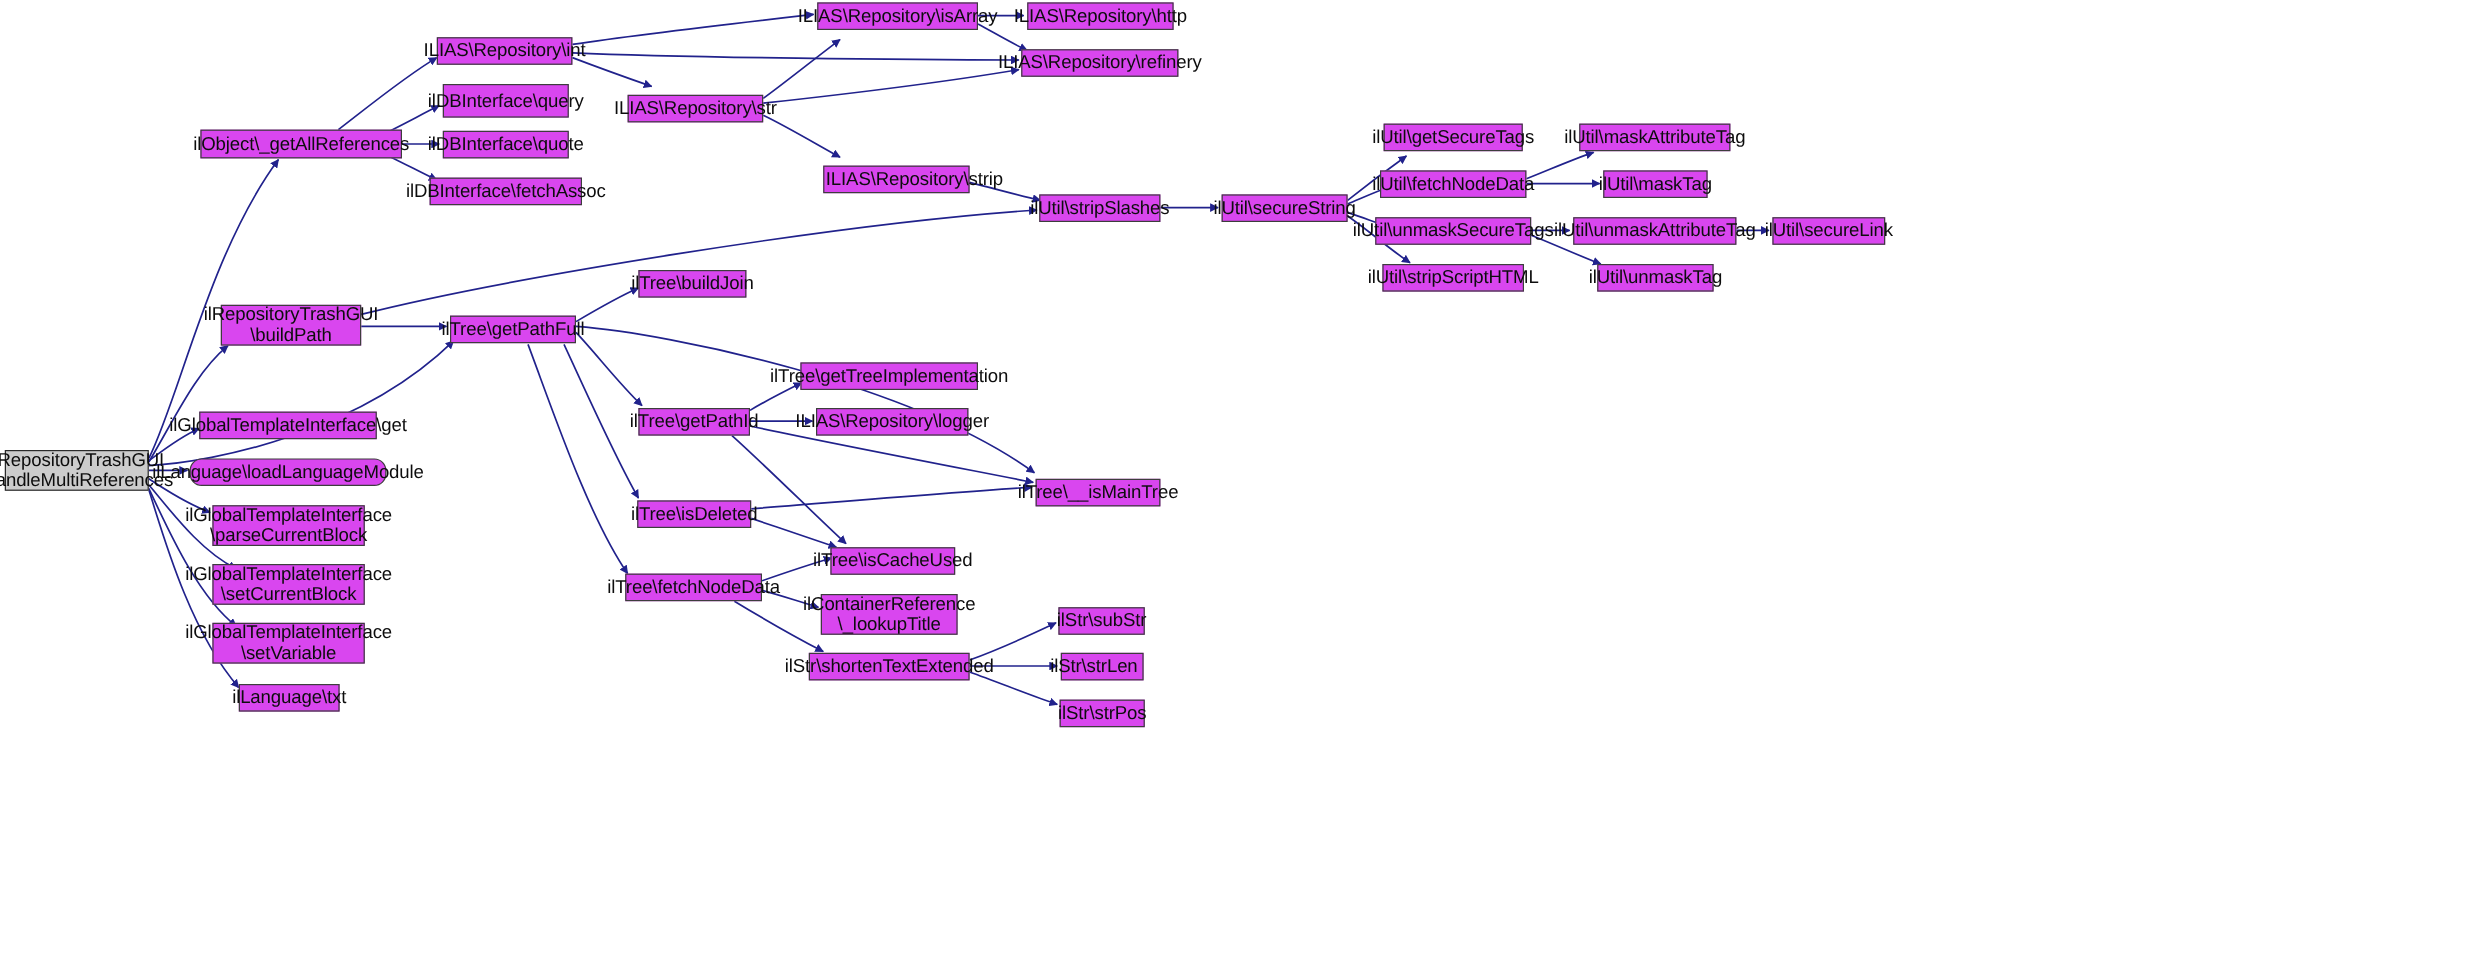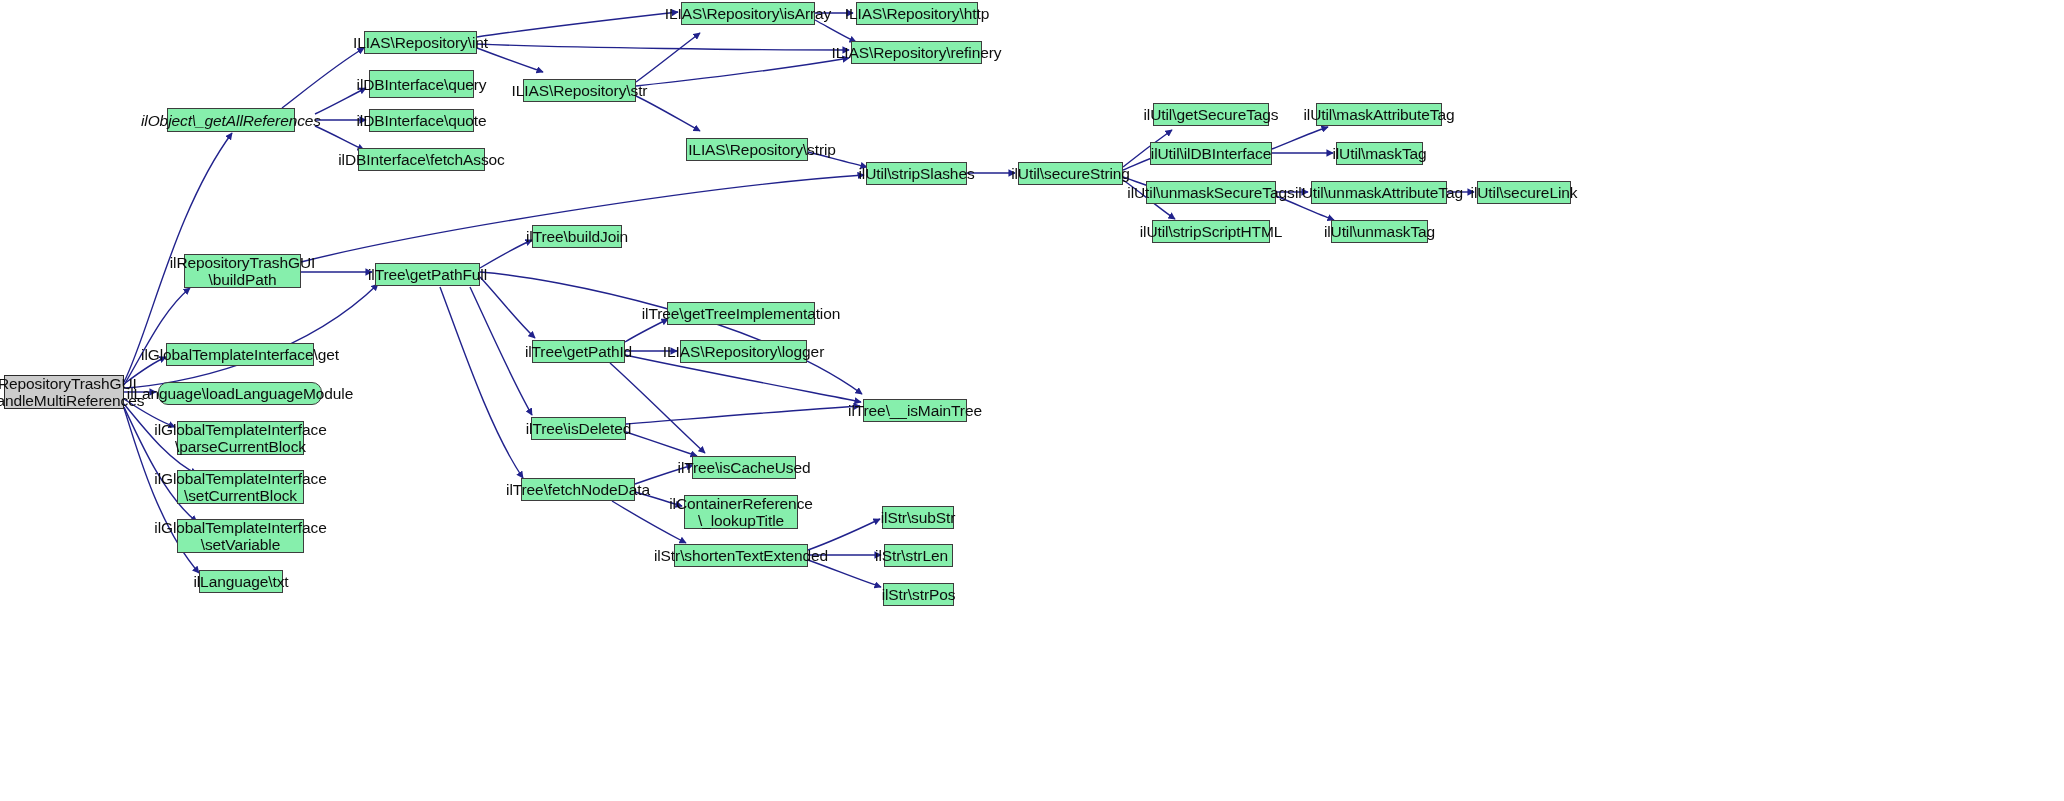--- a/index.html
+++ b/index.html
@@ -28,21 +28,21 @@
     position: absolute;
     left: 0;
     top: 0;
     width: 2064px;
     height: 801px;
   }
   .node {
     position: absolute;
     box-sizing: border-box;
     border: 1px solid #3d3d3d;
-    background: #86efac;
+    background: #d946ef;
     color: #0d0d0d;
     font-size: 15.5px;
     line-height: 17px;
     letter-spacing: -0.1px;
     display: flex;
     align-items: center;
     justify-content: center;
     text-align: center;
     white-space: pre-line;
     padding: 0 4px;
@@ -117,21 +117,21 @@
         <path d="M635,492 C650,496 668,502 682,506" fill="none" stroke="#21228c" stroke-width="1.4" marker-end="url(#arrowhead)"></path>
         <path d="M612,501 C635,515 663,531 686,543" fill="none" stroke="#21228c" stroke-width="1.4" marker-end="url(#arrowhead)"></path>
         <path d="M808,550 C833,541 859,529 880,519" fill="none" stroke="#21228c" stroke-width="1.4" marker-end="url(#arrowhead)"></path>
         <path d="M808,555 L881,555" fill="none" stroke="#21228c" stroke-width="1.4" marker-end="url(#arrowhead)"></path>
         <path d="M808,560 C833,569 860,580 881,587" fill="none" stroke="#21228c" stroke-width="1.4" marker-end="url(#arrowhead)"></path>
       </g>
   </svg>
   <div id="node-layer">
       <div class="node root" style="left: 4px; top: 375px; width: 120px; height: 34px;"><span class="node-label">ilRepositoryTrashGUI
 \handleMultiReferences</span></div>
-      <div class="node" style="left: 167px; top: 108px; width: 128px; height: 24px; font-style: italic;"><span class="node-label">ilObject\_getAllReferences</span></div>
+      <div class="node" style="left: 167px; top: 108px; width: 168px; height: 24px;"><span class="node-label">ilObject\_getAllReferences</span></div>
       <div class="node" style="left: 184px; top: 254px; width: 117px; height: 34px;"><span class="node-label">ilRepositoryTrashGUI
 \buildPath</span></div>
       <div class="node" style="left: 166px; top: 343px; width: 148px; height: 23px;"><span class="node-label">ilGlobalTemplateInterface\get</span></div>
       <div class="node" style="left: 158px; top: 382px; width: 164px; height: 23px; border-radius: 10px;"><span class="node-label">ilLanguage\loadLanguageModule</span></div>
       <div class="node" style="left: 177px; top: 421px; width: 127px; height: 34px;"><span class="node-label">ilGlobalTemplateInterface
 \parseCurrentBlock</span></div>
       <div class="node" style="left: 177px; top: 470px; width: 127px; height: 34px;"><span class="node-label">ilGlobalTemplateInterface
 \setCurrentBlock</span></div>
       <div class="node" style="left: 177px; top: 519px; width: 127px; height: 34px;"><span class="node-label">ilGlobalTemplateInterface
 \setVariable</span></div>
@@ -141,21 +141,21 @@
       <div class="node" style="left: 369px; top: 109px; width: 105px; height: 23px;"><span class="node-label">ilDBInterface\quote</span></div>
       <div class="node" style="left: 358px; top: 148px; width: 127px; height: 23px;"><span class="node-label">ilDBInterface\fetchAssoc</span></div>
       <div class="node" style="left: 523px; top: 79px; width: 113px; height: 23px;"><span class="node-label">ILIAS\Repository\str</span></div>
       <div class="node" style="left: 681px; top: 2px; width: 134px; height: 23px;"><span class="node-label">ILIAS\Repository\isArray</span></div>
       <div class="node" style="left: 856px; top: 2px; width: 122px; height: 23px;"><span class="node-label">ILIAS\Repository\http</span></div>
       <div class="node" style="left: 851px; top: 41px; width: 131px; height: 23px;"><span class="node-label">ILIAS\Repository\refinery</span></div>
       <div class="node" style="left: 686px; top: 138px; width: 122px; height: 23px; padding-left: 34px;"><span class="node-label">ILIAS\Repository\strip</span></div>
       <div class="node" style="left: 866px; top: 162px; width: 101px; height: 23px;"><span class="node-label">ilUtil\stripSlashes</span></div>
       <div class="node" style="left: 1018px; top: 162px; width: 105px; height: 23px;"><span class="node-label">ilUtil\secureString</span></div>
       <div class="node" style="left: 1153px; top: 103px; width: 116px; height: 23px;"><span class="node-label">ilUtil\getSecureTags</span></div>
-      <div class="node" style="left: 1150px; top: 142px; width: 122px; height: 23px;"><span class="node-label">ilUtil\ilDBInterface</span></div>
+      <div class="node" style="left: 1150px; top: 142px; width: 122px; height: 23px;"><span class="node-label">ilUtil\fetchNodeData</span></div>
       <div class="node" style="left: 1146px; top: 181px; width: 130px; height: 23px;"><span class="node-label">ilUtil\unmaskSecureTags</span></div>
       <div class="node" style="left: 1152px; top: 220px; width: 118px; height: 23px;"><span class="node-label">ilUtil\stripScriptHTML</span></div>
       <div class="node" style="left: 1316px; top: 103px; width: 126px; height: 23px;"><span class="node-label">ilUtil\maskAttributeTag</span></div>
       <div class="node" style="left: 1336px; top: 142px; width: 87px; height: 23px;"><span class="node-label">ilUtil\maskTag</span></div>
       <div class="node" style="left: 1311px; top: 181px; width: 136px; height: 23px;"><span class="node-label">ilUtil\unmaskAttributeTag</span></div>
       <div class="node" style="left: 1331px; top: 220px; width: 97px; height: 23px;"><span class="node-label">ilUtil\unmaskTag</span></div>
       <div class="node" style="left: 1477px; top: 181px; width: 94px; height: 23px;"><span class="node-label">ilUtil\secureLink</span></div>
       <div class="node" style="left: 532px; top: 225px; width: 90px; height: 23px;"><span class="node-label">ilTree\buildJoin</span></div>
       <div class="node" style="left: 375px; top: 263px; width: 105px; height: 23px;"><span class="node-label">ilTree\getPathFull</span></div>
       <div class="node" style="left: 667px; top: 302px; width: 148px; height: 23px;"><span class="node-label">ilTree\getTreeImplementation</span></div>

